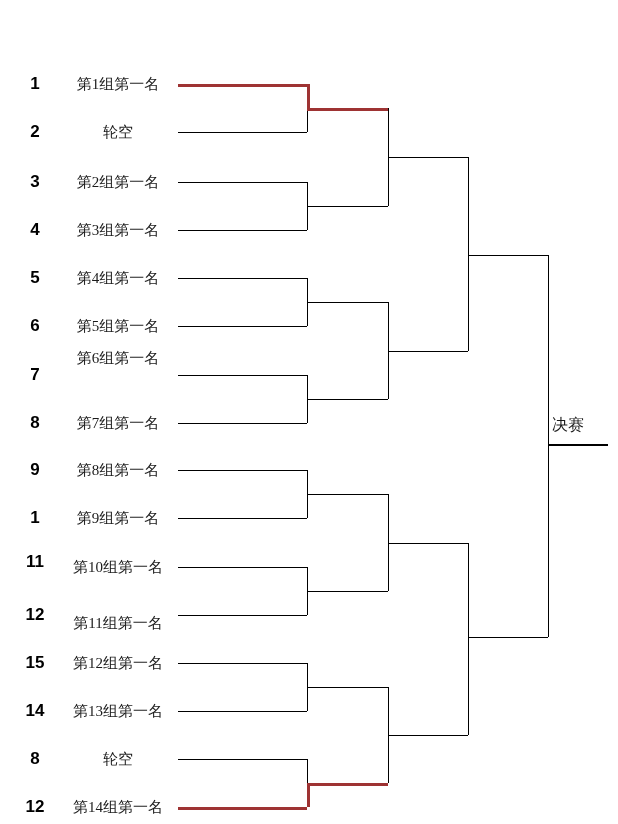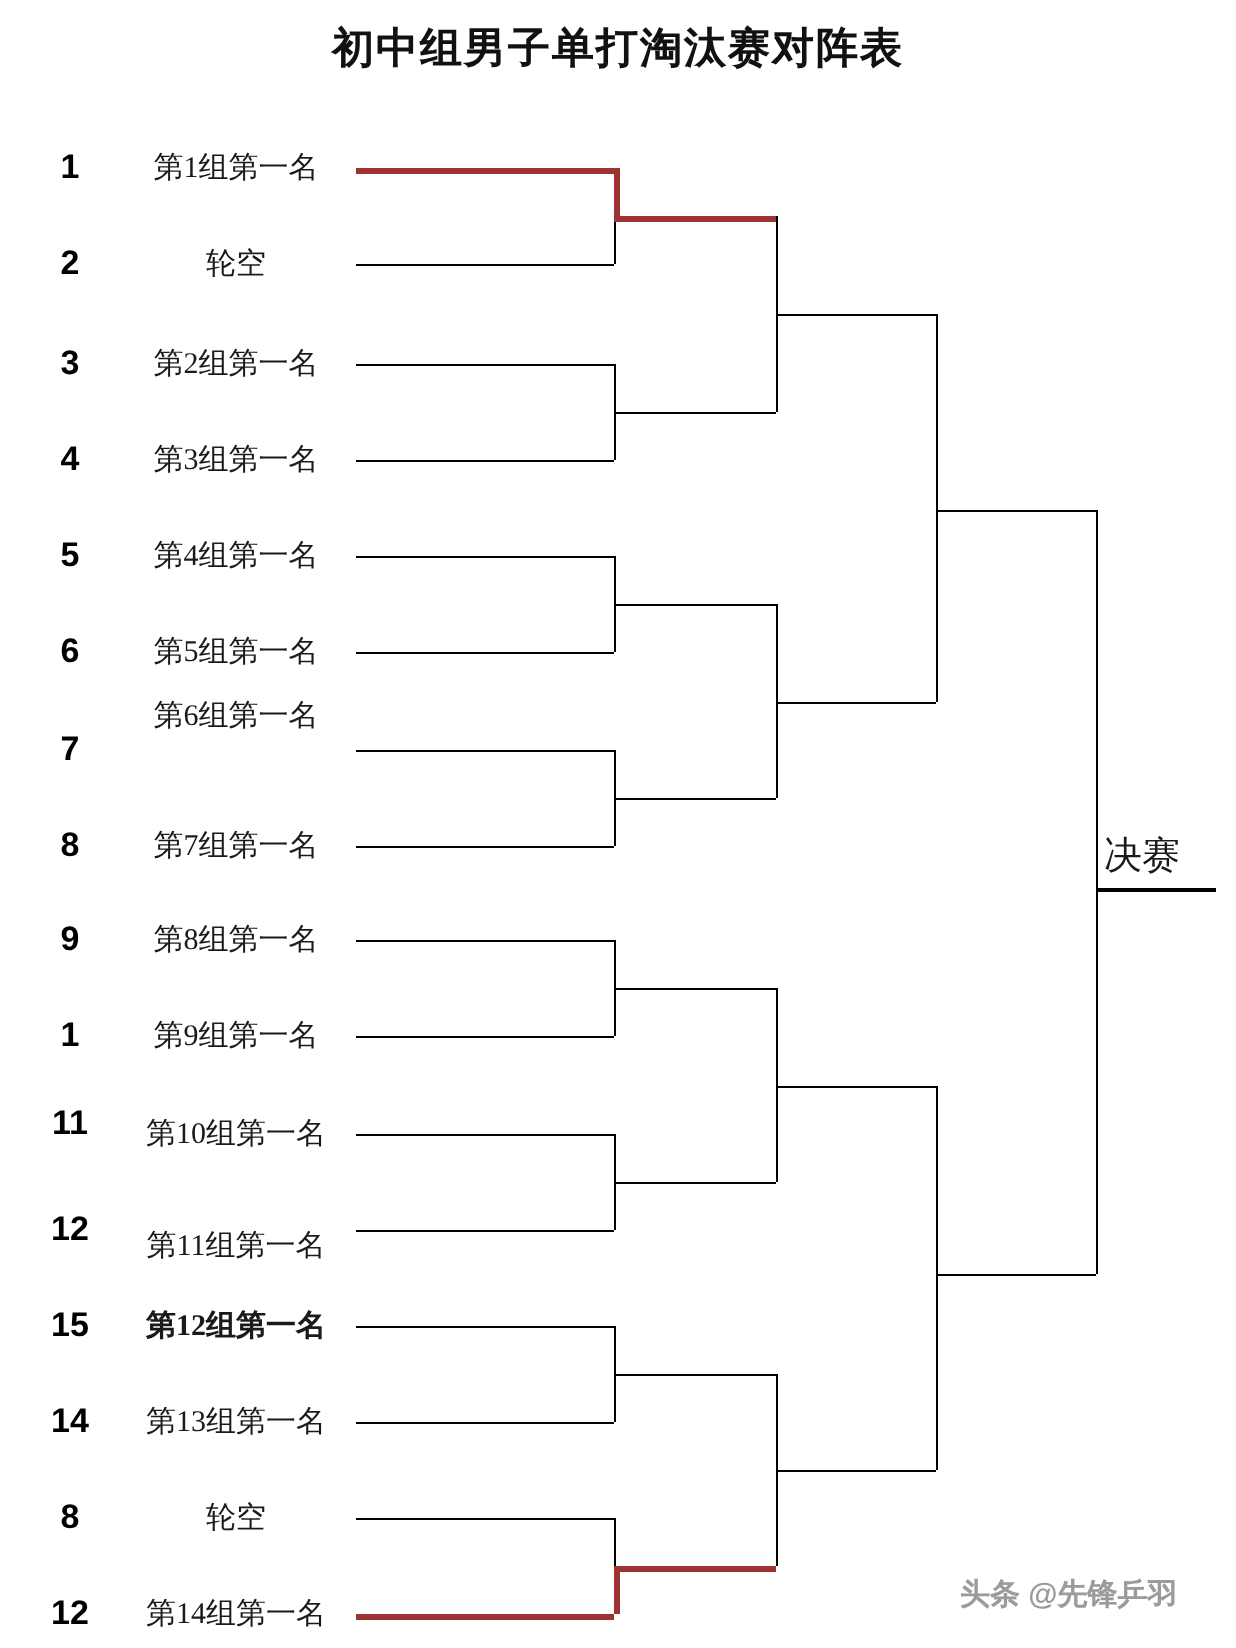--- a/index.html
+++ b/index.html
@@ -66,21 +66,21 @@
     border-top-width: 3px;
   }
   .vline.red {
     border-left-width: 3px;
   }
   #final-label {
     position: absolute;
     left: 552px;
     top: 415px;
     font-family: "Liberation Serif", serif;
-    font-size: 19px;
+    font-size: 16px;
     color: #1a1a1a;
     white-space: nowrap;
   }
   #final-underline {
     position: absolute;
     left: 548px;
     top: 444px;
     width: 60px;
     height: 0;
     border-top: 1.6px solid #000000;
@@ -95,21 +95,20 @@
     color: #8a8a8a;
     opacity: 0.85;
     white-space: nowrap;
   }
 </style>
 </head>
 <body>
 
 <div id="bracket-page">
 
-  <div id="page-title">初中组男子单打淘汰赛对阵表</div>
 
   <div id="seed-numbers">
       <div class="seed-num" style="left: 18px; top: 84px;">1</div>
       <div class="seed-num" style="left: 18px; top: 132px;">2</div>
       <div class="seed-num" style="left: 18px; top: 182px;">3</div>
       <div class="seed-num" style="left: 18px; top: 230px;">4</div>
       <div class="seed-num" style="left: 18px; top: 278px;">5</div>
       <div class="seed-num" style="left: 18px; top: 326px;">6</div>
       <div class="seed-num" style="left: 18px; top: 375px;">7</div>
       <div class="seed-num" style="left: 18px; top: 423px;">8</div>
@@ -128,21 +127,21 @@
       <div class="seed-name" style="top: 182px;">第2组第一名</div>
       <div class="seed-name" style="top: 230px;">第3组第一名</div>
       <div class="seed-name" style="top: 278px;">第4组第一名</div>
       <div class="seed-name" style="top: 326px;">第5组第一名</div>
       <div class="seed-name" style="top: 358px;">第6组第一名</div>
       <div class="seed-name" style="top: 423px;">第7组第一名</div>
       <div class="seed-name" style="top: 470px;">第8组第一名</div>
       <div class="seed-name" style="top: 518px; font-family: Liberation Serif, serif;">第9组第一名</div>
       <div class="seed-name" style="top: 567px;">第10组第一名</div>
       <div class="seed-name" style="top: 623px;">第11组第一名</div>
-      <div class="seed-name" style="top: 663px; font-weight: bold;">第12组第一名</div>
+      <div class="seed-name" style="top: 663px;">第12组第一名</div>
       <div class="seed-name" style="top: 711px;">第13组第一名</div>
       <div class="seed-name" style="top: 759px;">轮空</div>
       <div class="seed-name" style="top: 807px;">第14组第一名</div>
     </div>
   <div id="bracket-lines">
       <div class="hline red" style="left: 178px; top: 84px; width: 129px;"></div>
       <div class="hline" style="left: 178px; top: 132px; width: 129px;"></div>
       <div class="vline red" style="left: 307px; top: 84px; height: 24px;"></div>
       <div class="vline" style="left: 307px; top: 108px; height: 24px;"></div>
       <div class="hline" style="left: 178px; top: 182px; width: 129px;"></div>
@@ -187,15 +186,14 @@
       <div class="vline" style="left: 468px; top: 543px; height: 192px;"></div>
       <div class="hline" style="left: 468px; top: 255px; width: 80px;"></div>
       <div class="hline" style="left: 468px; top: 637px; width: 80px;"></div>
       <div class="vline" style="left: 548px; top: 255px; height: 382px;"></div>
       <div class="hline" style="left: 548px; top: 445px; width: 60px;"></div>
     </div>
 
   <div id="final-label">决赛</div>
   <div id="final-underline"></div>
 
-  <div id="watermark">头条 @先锋乒羽</div>
 
 </div>
 
 </body></html>

